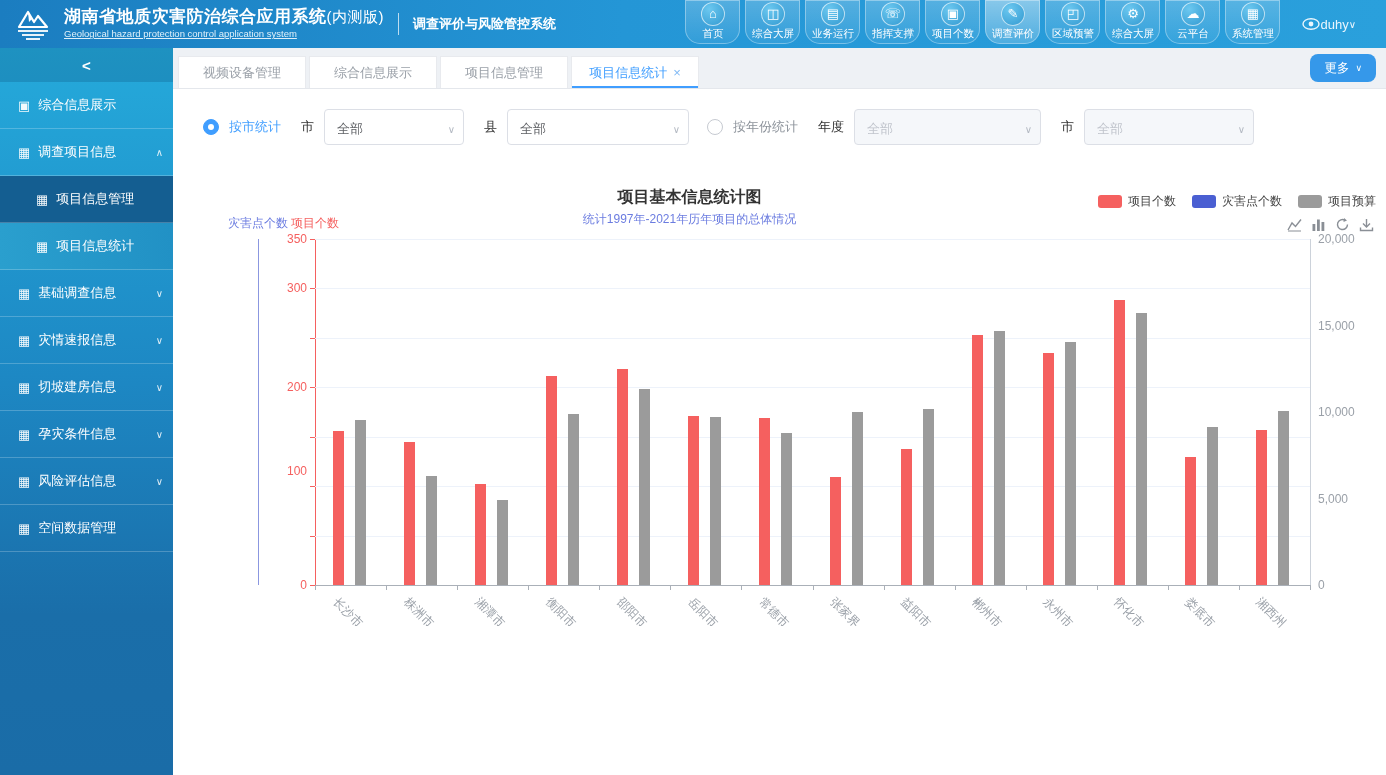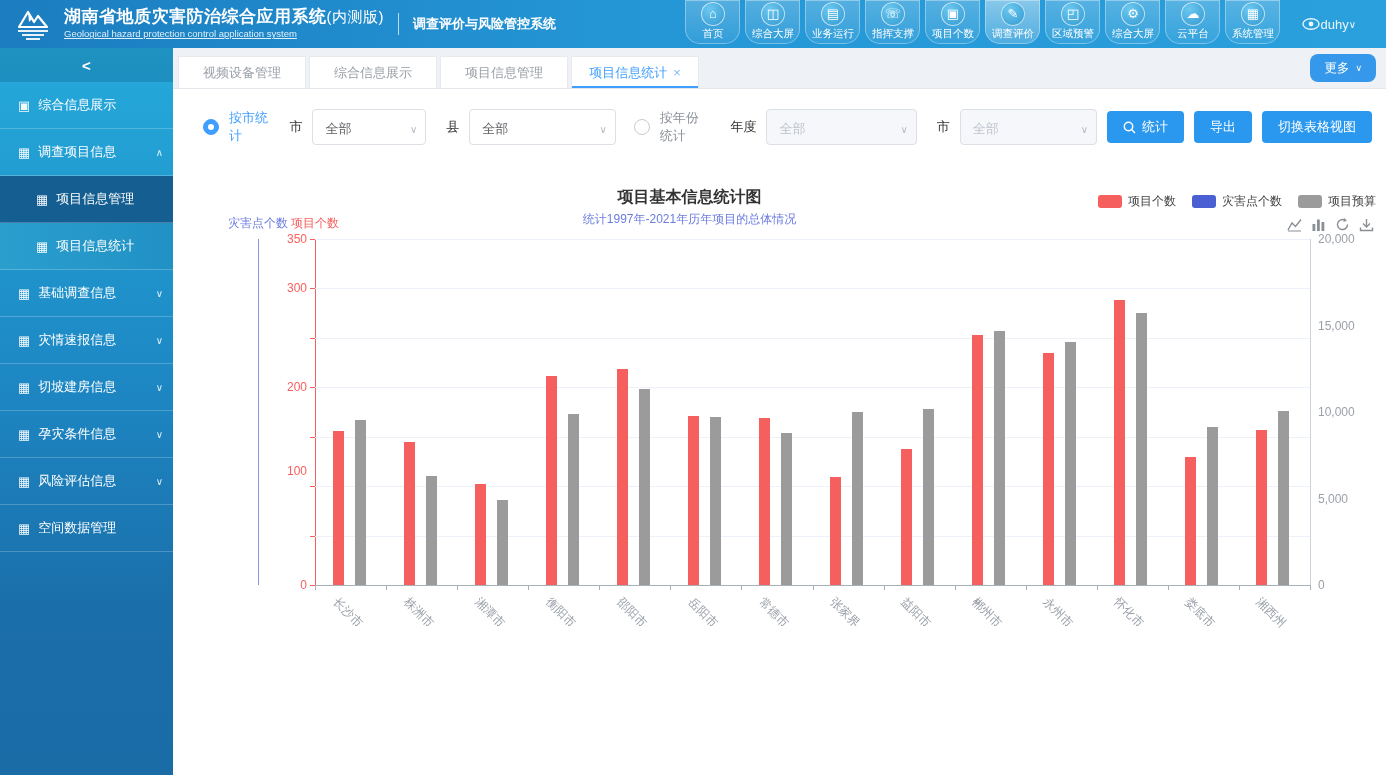--- a/index.html
+++ b/index.html
@@ -252,35 +252,20 @@
         <span class="radio-label unsel">按年份统计</span>
         <span class="f-label">年度</span>
         <div class="select disabled w165">
           <span>全部</span>
             <span class="chev">∨</span>
         </div>
         <span class="f-label">市</span>
         <div class="select disabled w148">
           <span>全部</span>
             <span class="chev">∨</span>
-        </div>
-        <div class="btn-group">
-          <div class="btn">
-            <svg width="13" height="13" viewBox="0 0 13 13">
-              <circle cx="5.5" cy="5.5" r="4.2" fill="none" stroke="#fff" stroke-width="1.5"></circle>
-              <line x1="8.8" y1="8.8" x2="12" y2="12" stroke="#fff" stroke-width="1.5"></line>
-            </svg>
-            <span>统计</span>
-          </div>
-          <div class="btn">
-              <span>导出</span>
-            </div>
-          <div class="btn">
-              <span>切换表格视图</span>
-            </div>
         </div>
       </div>
 
       <div class="chart-wrap">
         <div class="chart-title">项目基本信息统计图</div>
         <div class="chart-subtitle">统计1997年-2021年历年项目的总体情况</div>
         <div class="legend" id="legend">
             <div class="legend-item">
               <div class="legend-swatch" style="background: rgb(245, 96, 95);"></div>
               <div class="legend-label">项目个数</div>

